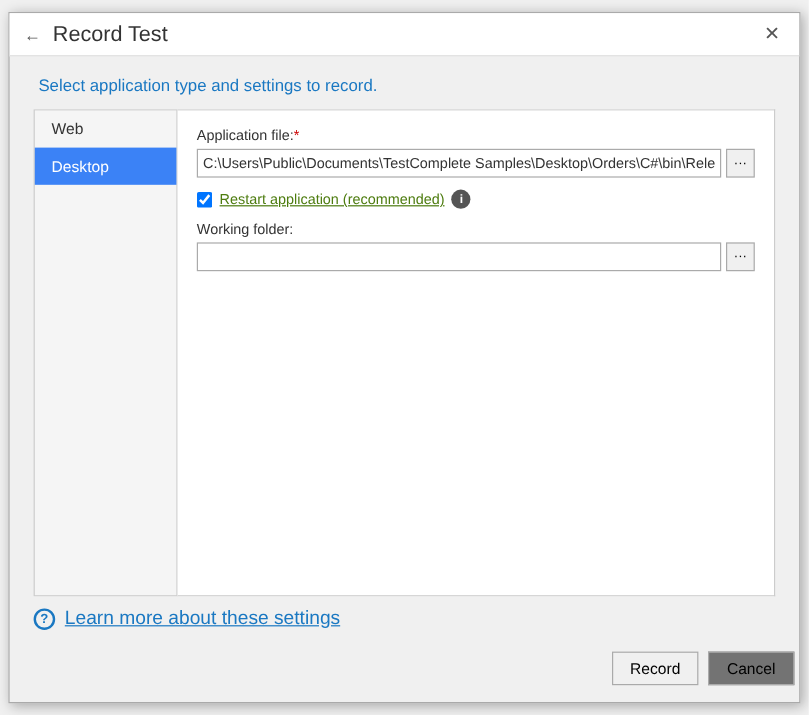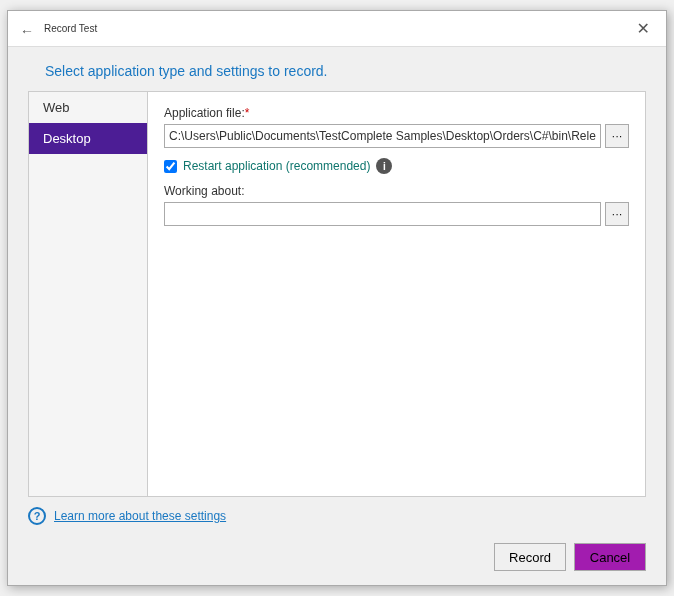--- a/index.html
+++ b/index.html
@@ -37,37 +37,37 @@
       align-items: center;
       gap: 10px;
     }
     .back-arrow {
       font-size: 14px;
       color: #555;
       cursor: pointer;
       user-select: none;
     }
     .title-text {
-      font-size: 10px;
+      font-size: 18px;
       color: #333;
       font-weight: normal;
     }
     .close-btn {
       font-size: 16px;
       color: #555;
       cursor: pointer;
       background: none;
       border: none;
       line-height: 1;
       padding: 2px 4px;
     }
     .subtitle {
       color: #1a78c2;
       font-size: 14px;
-      padding: 16px 20px 12px 37px;
+      padding: 16px 20px 12px 24px;
     }
     .content-area {
       display: flex;
       flex: 1;
       padding: 0 20px;
       gap: 0;
       overflow: hidden;
     }
     .sidebar {
       width: 120px;
@@ -76,21 +76,21 @@
       flex-shrink: 0;
     }
     .sidebar-item {
       padding: 8px 14px;
       cursor: pointer;
       color: #333;
       font-size: 13px;
       border-bottom: none;
     }
     .sidebar-item.active {
-      background: #4c1d95;
+      background: #3b82f6;
       color: #fff;
     }
     .main-panel {
       flex: 1;
       border: 1px solid #ccc;
       border-left: none;
       background: #fff;
       padding: 14px 16px;
       display: flex;
       flex-direction: column;
@@ -137,21 +137,22 @@
       align-items: center;
       gap: 6px;
     }
     .checkbox-row input[type="checkbox"] {
       width: 13px;
       height: 13px;
       cursor: pointer;
     }
     .checkbox-label {
       font-size: 12px;
-      color: #0f766e;
+      color: #4d7c0f;
+      text-decoration: underline;
     }
     .info-icon {
       width: 16px;
       height: 16px;
       border-radius: 50%;
       background: #555;
       color: #fff;
       font-size: 10px;
       display: inline-flex;
       align-items: center;
@@ -183,33 +184,33 @@
       display: inline-flex;
       align-items: center;
       justify-content: center;
       font-weight: bold;
       flex-shrink: 0;
     }
     .link-text {
       color: #1a78c2;
       text-decoration: underline;
       cursor: pointer;
-      font-size: 12px;
+      font-size: 16px;
     }
     .button-bar {
       display: flex;
       justify-content: flex-end;
-      padding: 8px 20px 14px 20px;
+      padding: 8px 4px 14px 20px;
       gap: 8px;
     }
     .btn {
       height: 28px;
       min-width: 72px;
       border: 1px solid #aaa;
-      background: #a21caf;
+      background: #737373;
       font-size: 13px;
       cursor: pointer;
       font-family: inherit;
       padding: 0 12px;
     }
     .btn.primary {
       background: #f0f0f0;
     }
   </style>
 </head>
@@ -247,21 +248,21 @@
       </div>
 
       <div class="checkbox-row">
         <input type="checkbox" id="restart-chk" checked="" style="">
         <label class="checkbox-label" for="restart-chk">Restart application (recommended)</label>
         <span class="info-icon">i</span>
       </div>
 
 
       <div class="field-section">
-        <div class="field-label">Working about:</div>
+        <div class="field-label">Working folder:</div>
         <div class="input-row">
           <input type="text" class="text-input" value="" style="">
           <button class="browse-btn">···</button>
         </div>
       </div>
 
       <div class="spacer"></div>
     </div>
   </div>
 

